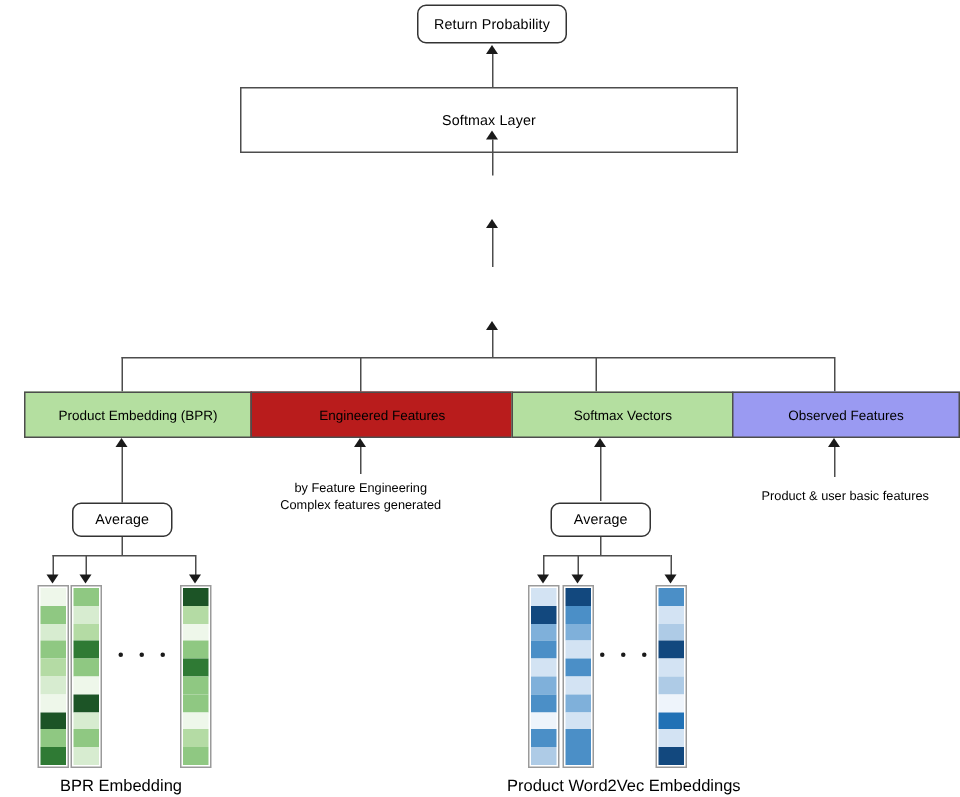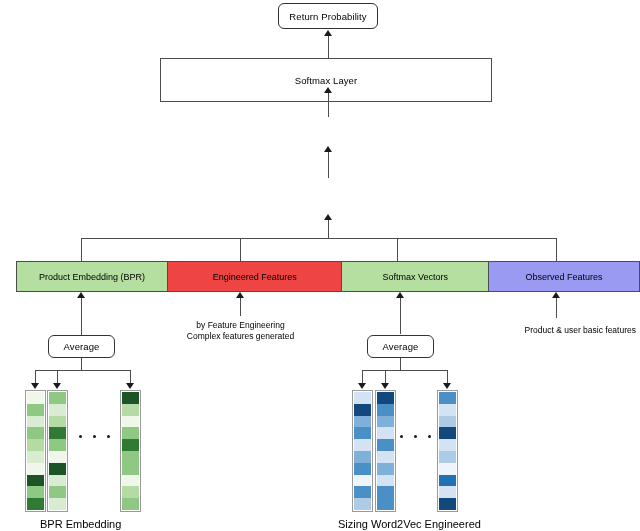--- a/index.html
+++ b/index.html
@@ -158,21 +158,21 @@
   <div class="hline" style="left:81px; top:238px; width:475px;"></div>
   <div class="vline" style="left:81px; top:238px; height:23px;"></div>
   <div class="vline" style="left:240px; top:238px; height:23px;"></div>
   <div class="vline" style="left:397px; top:238px; height:23px;"></div>
   <div class="vline" style="left:556px; top:238px; height:23px;"></div>
 
   <div class="feature-row">
     <div class="feature-cell" style="width:163px; background:#b4dfa0;">
       <span>Product Embedding (BPR)</span>
     </div>
-    <div class="feature-cell" style="width:188px; background:#ef4444;">
+    <div class="feature-cell" style="width:188px; background:#b91c1c;">
       <span>Engineered Features</span>
     </div>
     <div class="feature-cell" style="width:158px; background:#b4dfa0;">
       <span>Softmax Vectors</span>
     </div>
     <div class="feature-cell" style="width:163px; background:#9a9af2;">
       <span>Observed Features</span>
     </div>
   </div>
 
@@ -192,21 +192,21 @@
     <span>Average</span>
   </div>
   <div class="node rounded" style="left:367px; top:335px; width:67px; height:23px;">
     <span>Average</span>
   </div>
 
   <div class="annot" style="left:168px; top:320px; width:145px;">
     <div>by Feature Engineering</div>
     <div>Complex features generated</div>
   </div>
-  <div class="annot" style="left:491px; top:325px; width:145px;text-align:right;">
+  <div class="annot" style="left:491px; top:325px; width:145px;">
     <div>Product &amp; user basic features</div>
   </div>
 
   <div class="vline" style="left:81px; top:358px; height:12px;"></div>
   <div class="hline" style="left:35px; top:370px; width:95px;"></div>
   <div class="vline" style="left:35px; top:370px; height:14px;"></div>
   <div class="vline" style="left:57px; top:370px; height:14px;"></div>
   <div class="vline" style="left:130px; top:370px; height:14px;"></div>
   <div class="arrow-down" style="left:31px; top:383px;"></div>
   <div class="arrow-down" style="left:53px; top:383px;"></div>
@@ -301,15 +301,15 @@
       <div class="emb-cell" style="background: rgb(18, 72, 126);"></div>
     </div>
 
   <div class="dots" style="left:400px; top:435px;">
     <span class="dot"></span>
     <span class="dot"></span>
     <span class="dot"></span>
   </div>
 
   <div class="caption" style="left:40px; top:518px;">BPR Embedding</div>
-  <div class="caption" style="left:338px; top:518px;">Sizing Word2Vec Engineered</div>
+  <div class="caption" style="left:338px; top:518px;">Product Word2Vec Embeddings</div>
 
 </div>
 
 </body></html>

